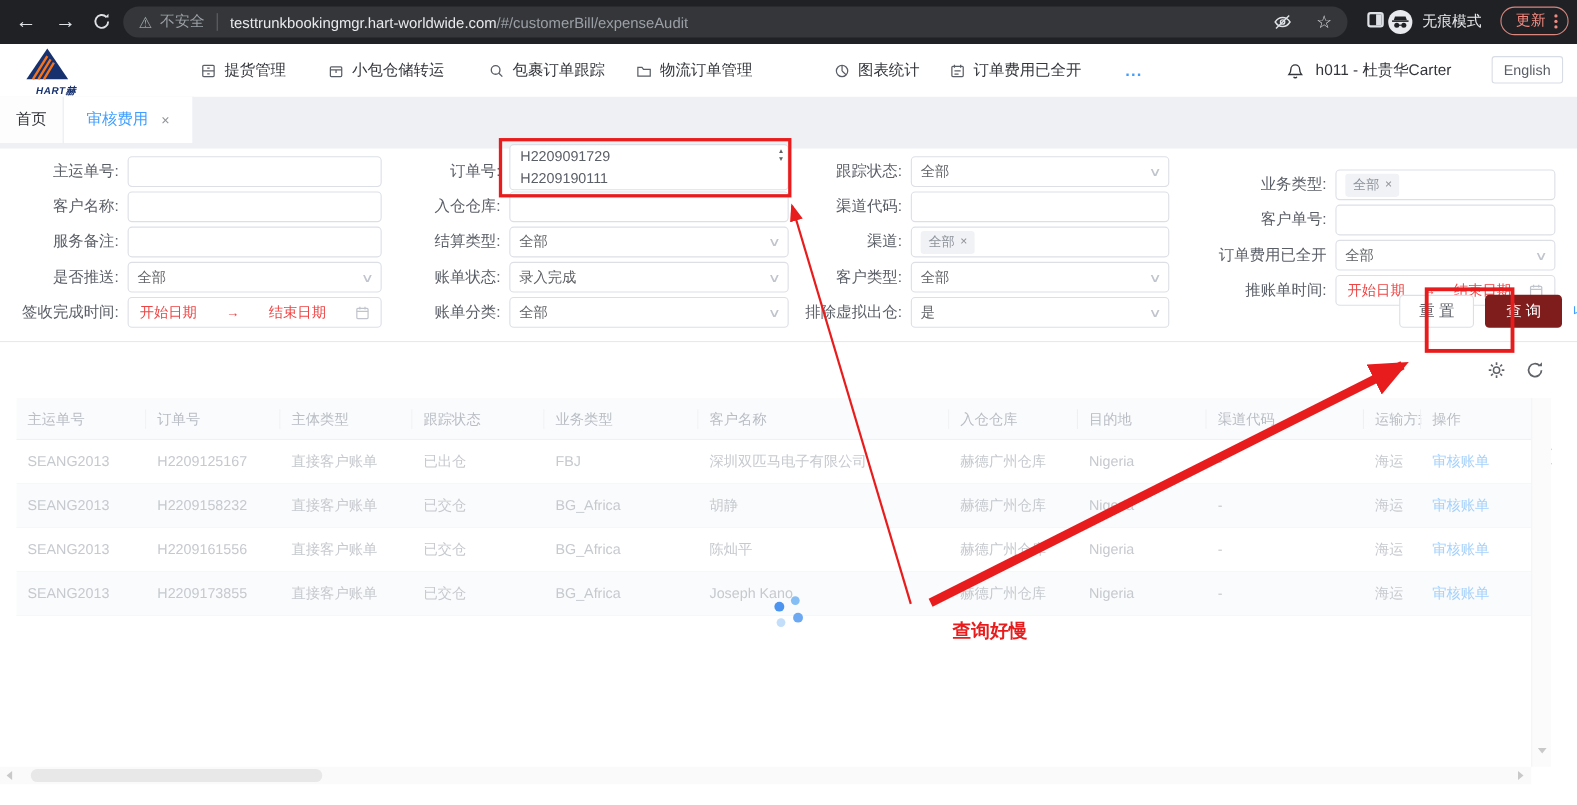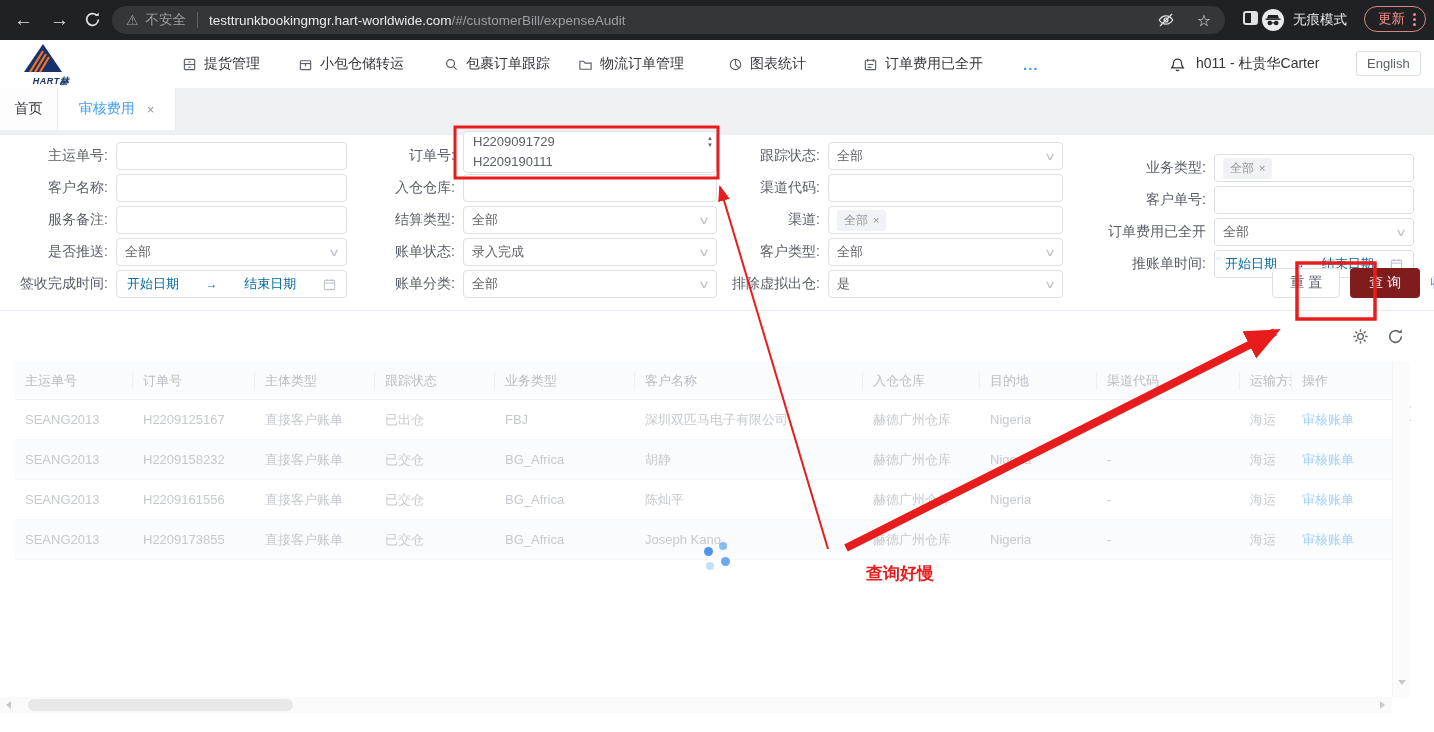--- a/index.html
+++ b/index.html
@@ -50,21 +50,21 @@
   #fcol1{left:15px;}  #fcol1 .f-label{width:93px;}  #fcol1 .ctl{width:231px;}
   #fcol2{left:368px;} #fcol2 .f-label{width:87px;}  #fcol2 .ctl{width:254px;}
   #fcol3{left:705px;} #fcol3 .f-label{width:115px;} #fcol3 .ctl{width:235px;}
   #fcol4{left:1095px;margin-top:12px;}#fcol4 .f-label{width:111px;} #fcol4 .ctl{width:200px;}
   .f-row{display:flex;align-items:center;height:28px;margin-bottom:4px;position:relative;}
   .f-label{text-align:right;font-size:14px;color:#5a5e66;margin-right:8px;white-space:nowrap;flex:none;}
   .ctl{height:28px;border:1px solid #dcdfe6;border-radius:4px;background:#fff;box-sizing:border-box;
        display:flex;align-items:center;font-size:13px;color:#606266;padding:0 8px;position:relative;flex:none;}
   .ctl .val{color:#606266;}
   .ctl .chev{margin-left:auto;color:#c0c4cc;font-size:11px;transform:scaleX(1.5);}
-  .ctl.date{color:#0369a1;justify-content:space-between;padding:0 10px;font-size:13px;}
+  .ctl.date{color:#ef4444;justify-content:space-between;padding:0 10px;font-size:13px;}
   .ctl.date .arr{font-size:12px;}
   .calico{width:13px;height:13px;stroke:#c0c4cc;fill:none;stroke-width:1.2;}
   .tag{background:#f0f2f5;border-radius:3px;padding:2px 7px;font-size:12px;color:#8e939b;display:flex;align-items:center;gap:5px;}
   .tag .x{font-size:11px;color:#909399;cursor:pointer;}
   .ctl.ta{height:42px;margin-top:-8px;align-items:flex-end;padding:0;overflow:hidden;}
   .ta-lines{padding:0 9px;font-size:13px;line-height:20px;color:#5a5e66;margin-top:-5px;white-space:pre-line;}
   .spin{position:absolute;right:3px;top:3px;display:flex;flex-direction:column;align-items:center;gap:1px;color:#606266;font-size:6px;line-height:6px;cursor:pointer;}
   .fbtns{position:absolute;left:1138px;top:268px;width:333px;display:flex;justify-content:flex-end;align-items:center;gap:10px;}
   .btn-reset{width:68px;height:30px;border:1px solid #dcdfe6;border-radius:4px;background:#fff;color:#5a5e66;font-size:14px;cursor:pointer;}
   .btn-search{width:70px;height:30px;border:none;border-radius:4px;background:#7f1d1d;color:#fff;font-size:14px;cursor:pointer;}
@@ -183,21 +183,21 @@
         </svg>
       <span>物流订单管理</span>
     </div>
     <div class="nav-item" style="left:444px">
       <svg width="15" height="15" viewBox="0 0 16 16">
           <circle cx="7" cy="7" r="4.2" fill="none" stroke="currentColor" stroke-width="1.3"></circle>
           <line x1="10.2" y1="10.2" x2="13.5" y2="13.5" stroke="currentColor" stroke-width="1.3"></line>
         </svg>
       <span>包裹订单跟踪</span>
     </div>
-    <div class="nav-item" style="left:728px">
+    <div class="nav-item" style="left:758px">
       <svg width="15" height="15" viewBox="0 0 16 16">
           <circle cx="8" cy="8" r="5.5" fill="none" stroke="currentColor" stroke-width="1.2"></circle>
           <path d="M8 8V2.5M8 8l4 3.8" stroke="currentColor" stroke-width="1.2" fill="none"></path>
         </svg>
       <span>图表统计</span>
     </div>
     <div class="nav-item" style="left:863px">
       <svg width="15" height="15" viewBox="0 0 16 16">
           <rect x="2.5" y="3.5" width="11" height="10" rx="1" fill="none" stroke="currentColor" stroke-width="1.2"></rect>
           <line x1="5" y1="2" x2="5" y2="5" stroke="currentColor" stroke-width="1.2"></line>

